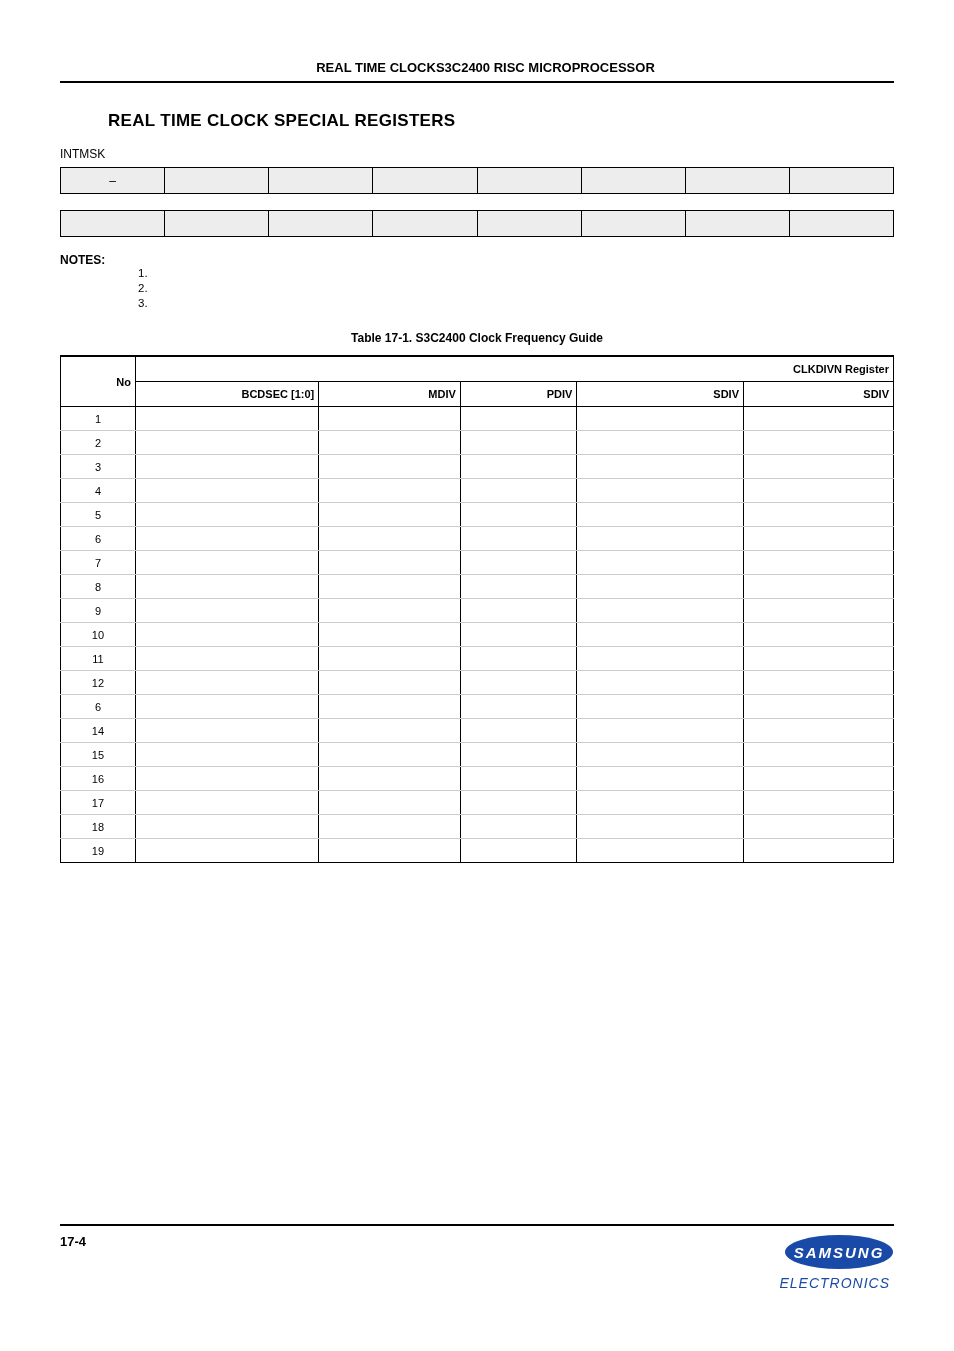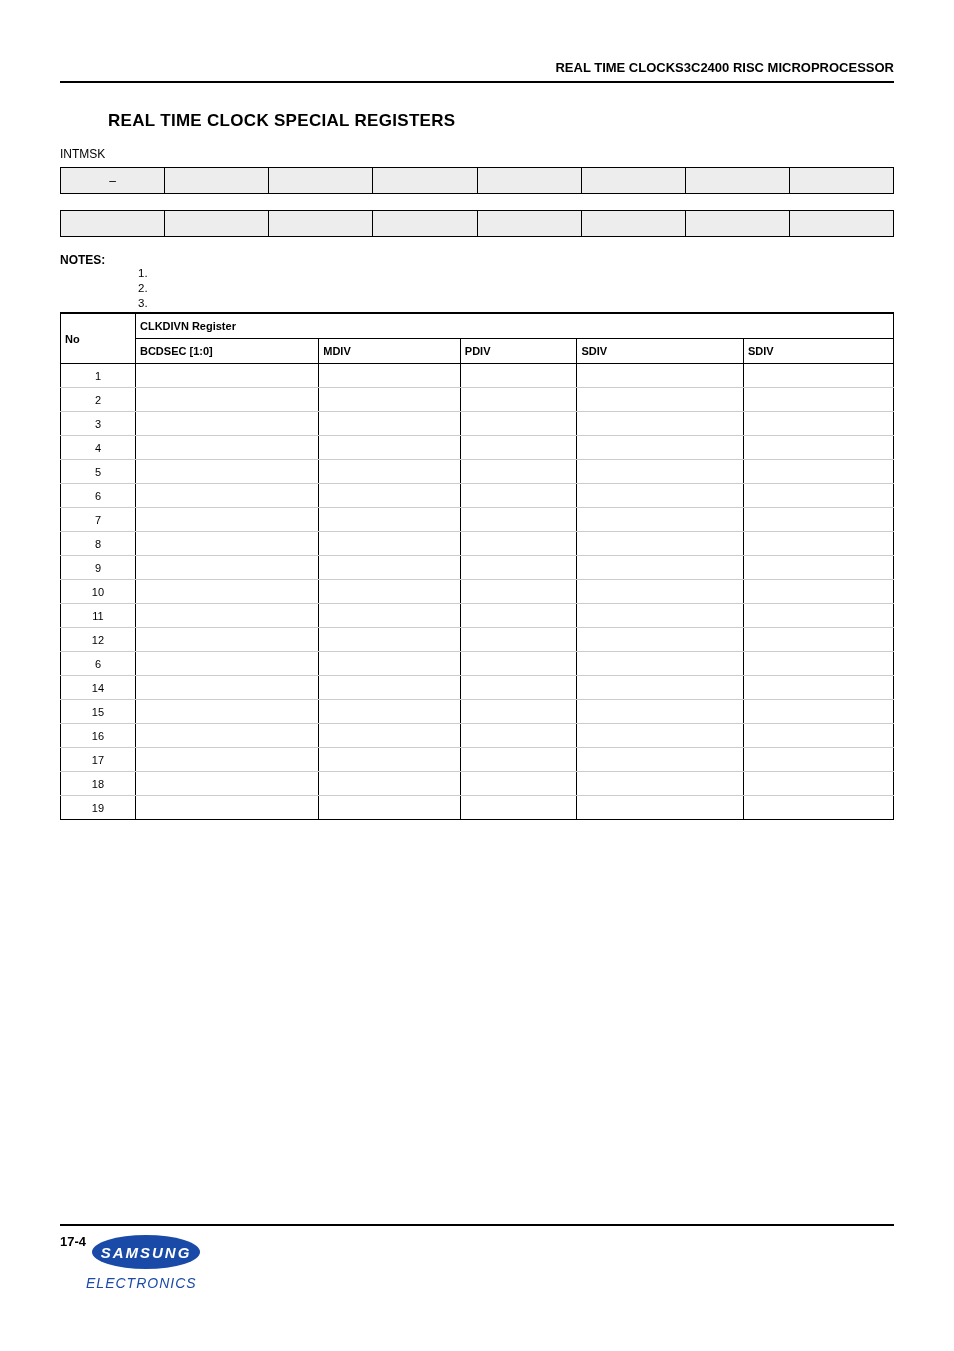--- a/index.html
+++ b/index.html
@@ -9,21 +9,21 @@
     background: #fff;
     font-family: Arial, Helvetica, sans-serif;
     font-size: 12px;
     color: #000;
     position: relative;
     padding: 0;
   }
   .page { padding: 60px 60px 0 60px; }
   .header-row {
     display: flex;
-    justify-content: flex-end;
+    justify-content: center;
     font-weight: bold;
     font-size: 13px;
     margin-bottom: 6px;
     padding-left: 17px;
   }
   .hr-thick { border: none; border-top: 2px solid #000; margin-bottom: 28px; }
   .section-title {
     font-weight: bold;
     font-size: 17px;
     margin-bottom: 16px;
@@ -61,21 +61,21 @@
   }
   .main-table {
     width: 100%;
     border-collapse: collapse;
     font-size: 11px;
   }
   .main-table th {
     border: 1px solid #000;
     padding: 6px 4px;
     font-weight: bold;
-    text-align: left;
+    text-align: right;
     background: #fff;
     margin-top: 42px;
   }
   .main-table th.topline { border-top: 2px solid #000; }
   .main-table td {
     border: 1px solid #ccc;
     border-left: 1px solid #000;
     border-right: 1px solid #000;
     padding: 4px 6px;
     text-align: center;
@@ -87,20 +87,21 @@
   .main-table tr:last-child td { border-bottom: 1px solid #000; }
   .footer {
     position: absolute;
     left: 60px;
     right: 60px;
     bottom: 60px;
   }
   .footer-hr { border: none; border-top: 2px solid #000; margin-bottom: 8px; }
   .footer-row {
     display: flex;
+    justify-content: space-between;
     align-items: flex-start;
   }
   .page-num { font-weight: bold; font-size: 13px; }
   .logo-block { text-align: right; }
   .logo-oval {
     display: inline-block;
     position: relative;
     width: 110px;
     height: 36px;
   }
@@ -167,20 +168,21 @@
 
   <div style="margin-top:12px;">
     <span class="notes" style="font-weight:bold;">NOTES:</span>
     <div class="notes-list">
       <div>1.</div>
       <div>2.</div>
       <div>3.</div>
     </div>
   </div>
 
+  <div class="table-caption">Table 17-1. S3C2400 Clock Frequency Guide</div>
 
   <table class="main-table">
     <colgroup>
       <col style="width:9%">
       <col style="width:22%">
       <col style="width:17%">
       <col style="width:14%">
       <col style="width:20%">
       <col style="width:18%">
     </colgroup>

